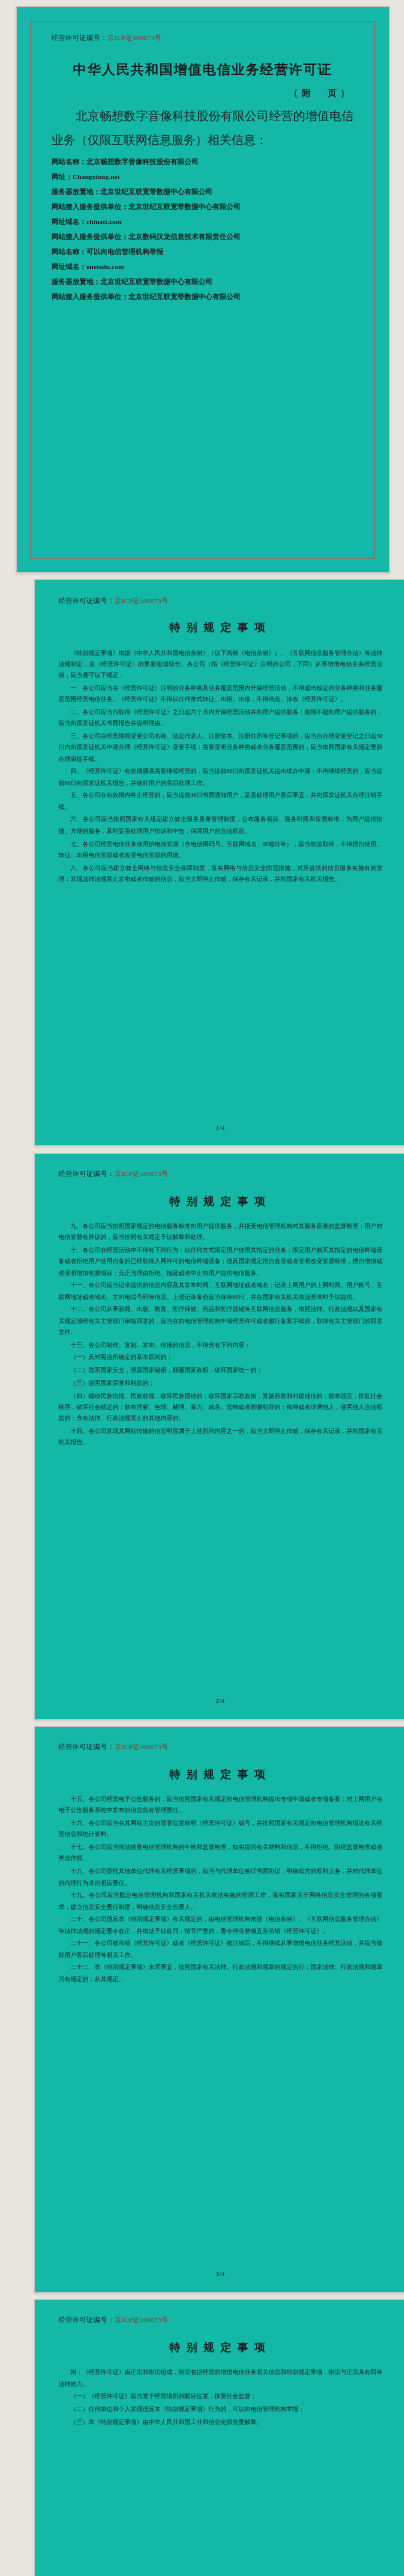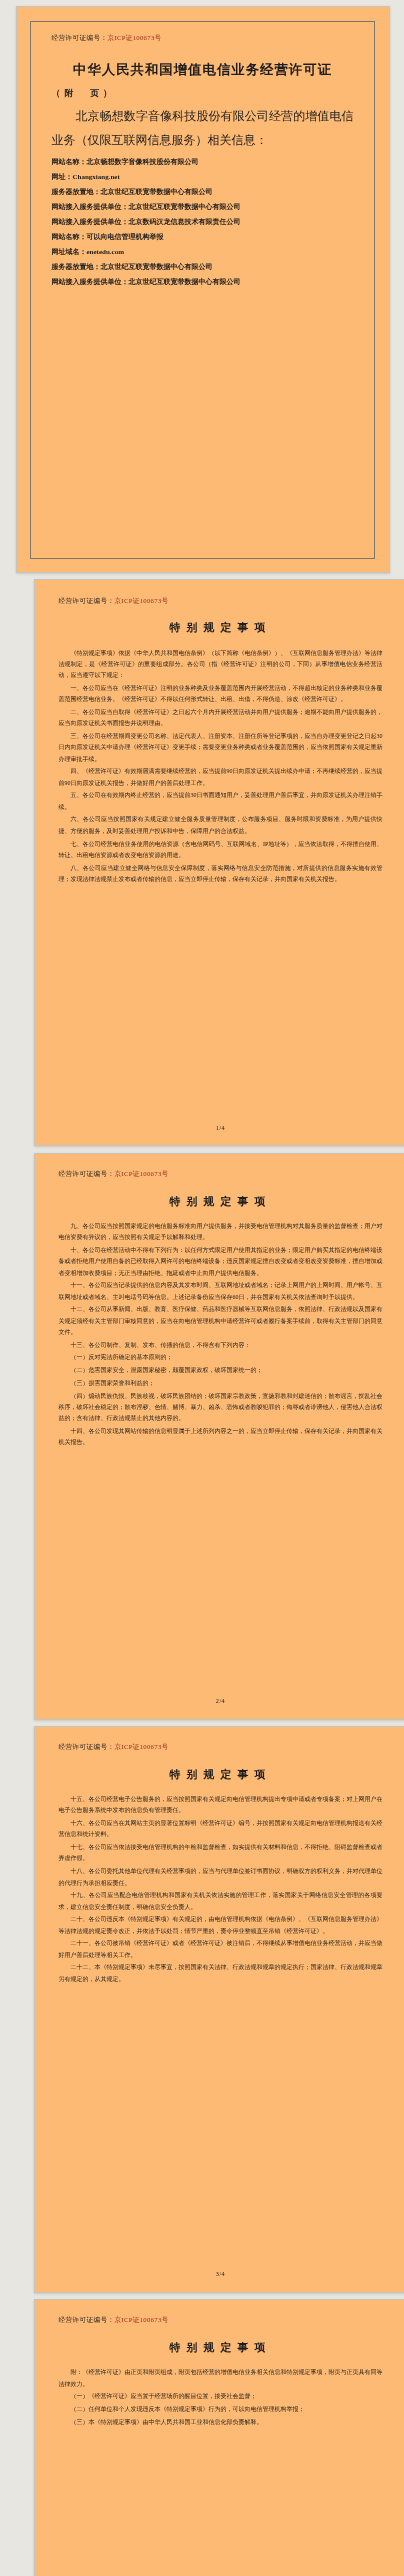--- a/index.html
+++ b/index.html
@@ -13,21 +13,21 @@
     width:405px;
     padding:6.2px 0;
     display:flex;
     flex-direction:column;
     align-items:center;
     gap:6.2px;
   }
   .page {
     width:374px;
     height:567px;
-    background:#fdba74;
+    background:#14b8a6;
     border:0.5px solid #c7c4bc;
     box-shadow:0 0.5px 2.6px rgba(0,0,0,.14);
     position:relative;
     overflow:hidden;
   }
   
   .cert .frame {
     position:absolute;
     inset:13.4px;
     border:1.5px double #7a776e;
@@ -36,21 +36,21 @@
   .hdr { font-size:6.7px; letter-spacing:0.3px; }
   .hdr .num { color:#9c2a1e; }
   .cert-title {
     text-align:center;
     font-size:13.4px;
     font-weight:bold;
     letter-spacing:1px;
     margin-top:18.5px;
   }
   .cert-subtitle {
-    text-align:left;
+    text-align:right;
     font-size:8.8px;
     font-weight:bold;
     letter-spacing:4.1px;
     margin-top:8.2px;
   }
   .cert-intro {
     margin-top:4px;
     font-size:12px;
     font-weight:normal;
     line-height:2.05;
@@ -100,20 +100,21 @@
         <span>经营许可证编号：</span><span class="num">京ICP证100673号</span>
       </div>
       <h1 class="cert-title">中华人民共和国增值电信业务经营许可证</h1>
       <div class="cert-subtitle">（附　页）</div>
       <p class="cert-intro">北京畅想数字音像科技股份有限公司经营的增值电信业务（仅限互联网信息服务）相关信息：</p>
       <div class="cert-lines">
         <p class="cert-line">网站名称：北京畅想数字音像科技股份有限公司</p>
         <p class="cert-line">网址：Changxiang.net</p>
         <p class="cert-line">服务器放置地：北京世纪互联宽带数据中心有限公司</p>
         <p class="cert-line">网站接入服务提供单位：北京世纪互联宽带数据中心有限公司</p>
+        <p class="cert-line">网址域名：chinatt.com</p>
         <p class="cert-line">网站接入服务提供单位：北京数码汉龙信息技术有限责任公司</p>
         <p class="cert-line">网站名称：可以向电信管理机构举报</p>
         <p class="cert-line">网址域名：enetedu.com</p>
         <p class="cert-line">服务器放置地：北京世纪互联宽带数据中心有限公司</p>
         <p class="cert-line">网站接入服务提供单位：北京世纪互联宽带数据中心有限公司</p>
       </div>
     </div>
   </section>
 
   <section class="page prov">

